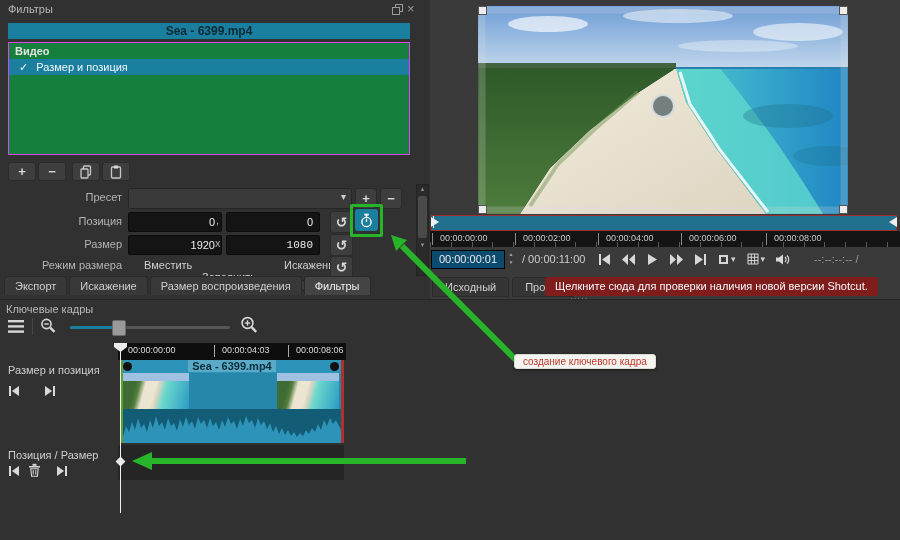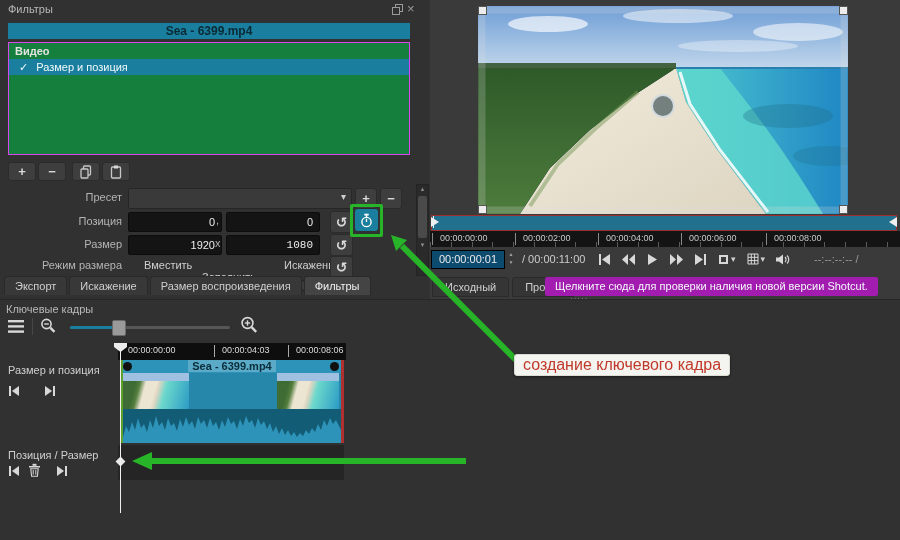--- a/index.html
+++ b/index.html
@@ -29,21 +29,21 @@
   .tab2{display:inline-block;background:#353535;border:1px solid #2a2a2a;border-radius:3px 3px 0 0;padding:3px 12px;color:#cfcfcf;margin-right:3px;}
   .tab2.active{background:#414141;color:#efefef;}
   .ruler{background:#141414;color:#c9c9c9;font-size:9px;
          background-image:repeating-linear-gradient(90deg,#5a5a5a 0 1px,transparent 1px 20.75px);
          background-size:100% 5px;background-position:0 100%;background-repeat:no-repeat;}
   .tick-label{position:absolute;top:2px;border-left:1px solid #8a8a8a;padding-left:7px;height:12px;}
   .kf-ruler{background:#0e0e0e;color:#dcdcdc;font-size:9px;}
   .scrollbar{background:#2a2a2a;border:1px solid #242424;}
   .scroll-thumb{background:#4a4a4a;border-radius:2px;}
   .note{position:absolute;background:#f4f4f0;border:1px solid #dcdcd4;border-radius:3px;color:#c0392b;
-        font-size:16px;padding:1px 8px;white-space:nowrap;box-shadow:0 1px 3px rgba(0,0,0,.45);z-index:60;}
+        font-size:10px;padding:1px 8px;white-space:nowrap;box-shadow:0 1px 3px rgba(0,0,0,.45);z-index:60;}
   .kf-highlight{position:absolute;border:3px solid #28b428;border-radius:2px;z-index:40;}
   svg{display:block;}
   .icon-fill{fill:#d8d8d8;}
   .caret{color:#cfcfcf;font-size:9px;margin-left:2px;}
   .thumb{background:
       linear-gradient(to bottom,#9fc0e0 0,#9fc0e0 8px,rgba(0,0,0,0) 8px),
       linear-gradient(105deg,#3f6c34 0 20%,#557f3f 26%,#ece5d2 34% 48%,#ded6c2 52%,#6cd8cc 62%,#2b9bc4 100%);}
   .playhead-line{background:#f0f0f0;width:1px;z-index:30;}
   .kf-circle{width:9px;height:9px;border-radius:50%;background:#111;position:absolute;top:2px;}
   .diamond{width:7px;height:7px;background:#e8e8e8;transform:rotate(45deg);}
@@ -251,21 +251,21 @@
       <svg width="15" height="11">
           <polygon points="0,3.5 3,3.5 7,0.5 7,10.5 3,7.5 0,7.5" class="icon-fill"></polygon>
           <path d="M9,3 a3.5,3.5 0 0 1 0,5 M11,1.5 a5.5,5.5 0 0 1 0,8" stroke="#d8d8d8" fill="none" stroke-width="1.2"></path>
         </svg>
     </div>
     <div class="abs" style="left:384px;top:253px;color:#9a9a9a;">--:--:--:-- /</div>
 
     <div class="abs" style="left:2px;top:277px;white-space:nowrap;">
       <span class="tab2">Исходный</span><span class="tab2">Проект</span>
     </div>
-    <div class="abs" style="left:115px;top:277px;height:19px;line-height:19px;background:#a21caf;color:#f4fafc;padding:0 10px;border-radius:2px;">Щелкните сюда для проверки наличия новой версии Shotcut.</div>
+    <div class="abs" style="left:115px;top:277px;height:19px;line-height:19px;background:#7f1d1d;color:#f4fafc;padding:0 10px;border-radius:2px;">Щелкните сюда для проверки наличия новой версии Shotcut.</div>
     <div class="abs grip" style="left:140px;top:294px;">·····</div>
   </div>
 
   <div class="abs kf-panel">
     <div class="abs panel-title" style="left:6px;top:3px;">Ключевые кадры</div>
 
     <svg class="abs" style="left:8px;top:20px;" width="16" height="13">
       <rect y="0" width="16" height="2.4" class="icon-fill"></rect>
         <rect y="5.2" width="16" height="2.4" class="icon-fill"></rect>
         <rect y="10.4" width="16" height="2.4" class="icon-fill"></rect>

